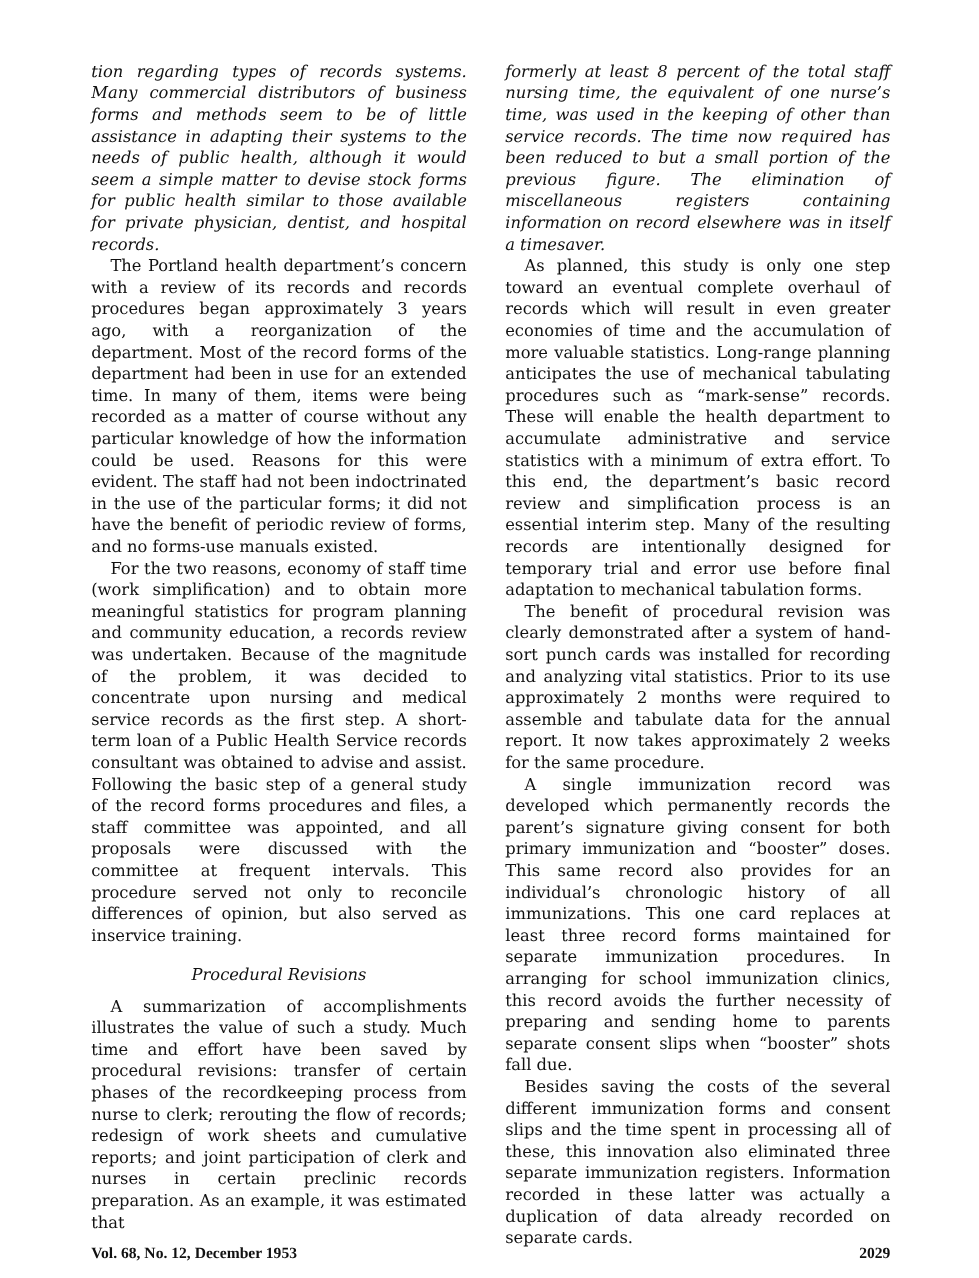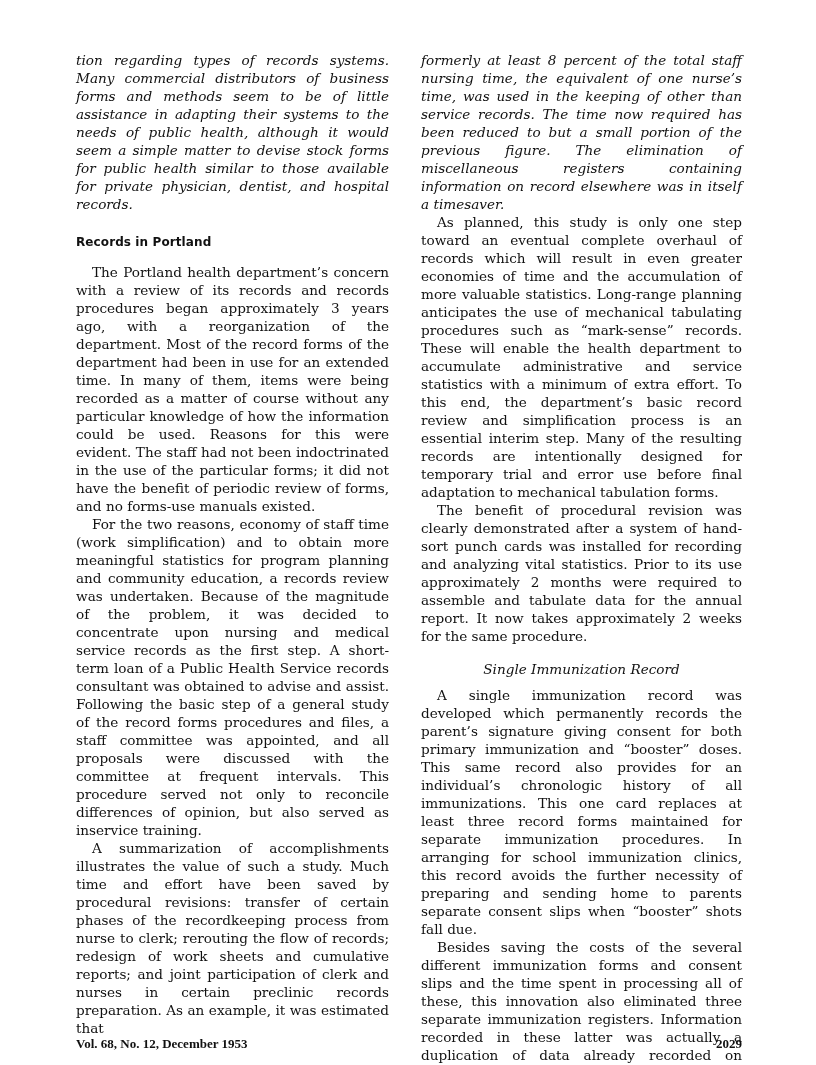--- a/index.html
+++ b/index.html
@@ -53,31 +53,30 @@
       font-size: 13px;
       display: flex;
       justify-content: space-between;
     }
   </style>
 </head>
 <body>
 
 <div class="column col-left">
   <p class="no-indent">tion regarding types of records systems. Many commercial distributors of business forms and methods seem to be of little assistance in adapting their systems to the needs of public health, although it would seem a simple matter to devise stock forms for public health similar to those available for private physician, dentist, and hospital records.</p>
-  <div class="section-heading-bold">Records in Portland</div>
   <p>The Portland health department’s concern with a review of its records and records procedures began approximately 3 years ago, with a reorganization of the department. Most of the record forms of the department had been in use for an extended time. In many of them, items were being recorded as a matter of course without any particular knowledge of how the information could be used. Reasons for this were evident. The staff had not been indoctrinated in the use of the particular forms; it did not have the benefit of periodic review of forms, and no forms-use manuals existed.</p>
   <p>For the two reasons, economy of staff time (work simplification) and to obtain more meaningful statistics for program planning and community education, a records review was undertaken. Because of the magnitude of the problem, it was decided to concentrate upon nursing and medical service records as the first step. A short-term loan of a Public Health Service records consultant was obtained to advise and assist. Following the basic step of a general study of the record forms procedures and files, a staff committee was appointed, and all proposals were discussed with the committee at frequent intervals. This procedure served not only to reconcile differences of opinion, but also served as inservice training.</p>
+  <div class="section-heading-italic">Procedural Revisions</div>
   <p>A summarization of accomplishments illustrates the value of such a study. Much time and effort have been saved by procedural revisions: transfer of certain phases of the recordkeeping process from nurse to clerk; rerouting the flow of records; redesign of work sheets and cumulative reports; and joint participation of clerk and nurses in certain preclinic records preparation. As an example, it was estimated that</p>
 </div>
 
 <div class="column col-right">
   <p class="no-indent">formerly at least 8 percent of the total staff nursing time, the equivalent of one nurse’s time, was used in the keeping of other than service records. The time now required has been reduced to but a small portion of the previous figure. The elimination of miscellaneous registers containing information on record elsewhere was in itself a timesaver.</p>
   <p>As planned, this study is only one step toward an eventual complete overhaul of records which will result in even greater economies of time and the accumulation of more valuable statistics. Long-range planning anticipates the use of mechanical tabulating procedures such as “mark-sense” records. These will enable the health department to accumulate administrative and service statistics with a minimum of extra effort. To this end, the department’s basic record review and simplification process is an essential interim step. Many of the resulting records are intentionally designed for temporary trial and error use before final adaptation to mechanical tabulation forms.</p>
   <p>The benefit of procedural revision was clearly demonstrated after a system of hand-sort punch cards was installed for recording and analyzing vital statistics. Prior to its use approximately 2 months were required to assemble and tabulate data for the annual report. It now takes approximately 2 weeks for the same procedure.</p>
-  <div class="section-heading-italic">Single Immunization Record</div>
   <p>A single immunization record was developed which permanently records the parent’s signature giving consent for both primary immunization and “booster” doses. This same record also provides for an individual’s chronologic history of all immunizations. This one card replaces at least three record forms maintained for separate immunization procedures. In arranging for school immunization clinics, this record avoids the further necessity of preparing and sending home to parents separate consent slips when “booster” shots fall due.</p>
   <p>Besides saving the costs of the several different immunization forms and consent slips and the time spent in processing all of these, this innovation also eliminated three separate immunization registers. Information recorded in these latter was actually a duplication of data already recorded on separate cards.</p>
 </div>
 
 <div class="footer">
   <span>Vol. 68, No. 12, December 1953</span>
   <span>2029</span>
 </div>
 
 </body></html>

